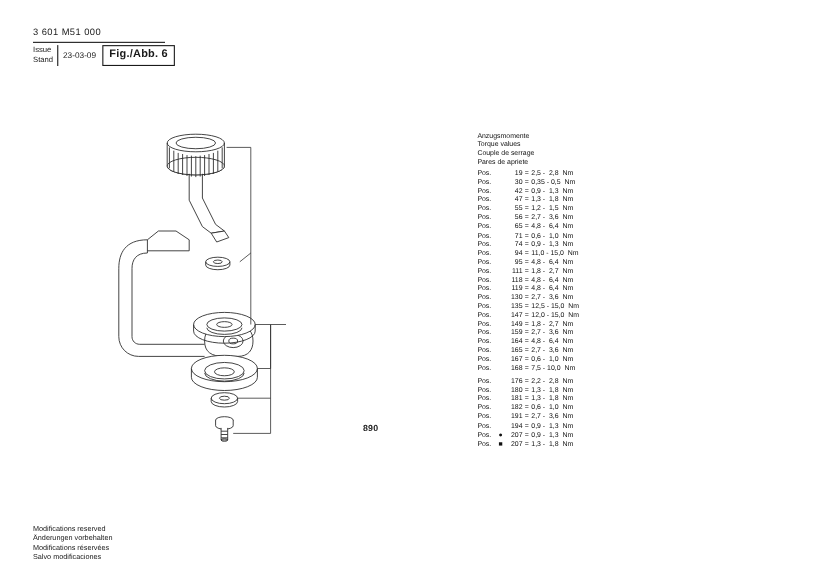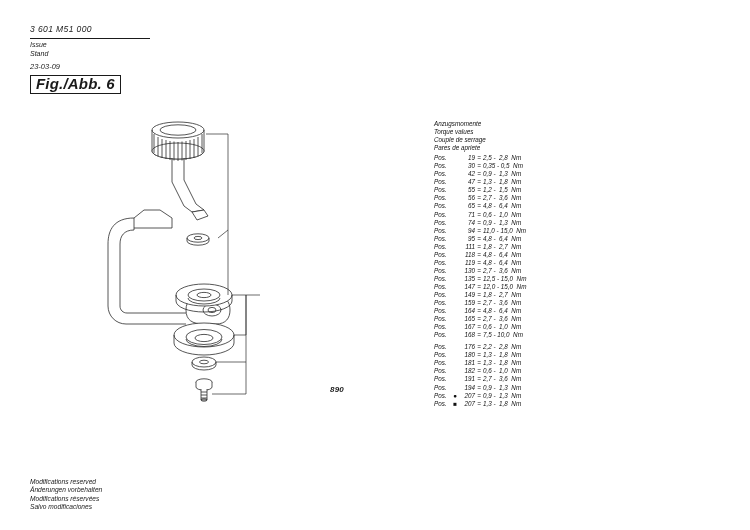--- a/index.html
+++ b/index.html
@@ -11,21 +11,21 @@
     height: 530px;
     background: #ffffff;
     font-family: "Liberation Sans", sans-serif;
     color: #1a1a1a;
     position: relative;
     overflow: hidden;
   }
   .page {
     position: absolute;
     left: 0; top: 0;
-    width: 750px; height: 530px; font-style: italic;
+    width: 750px; height: 530px;
   }
 
   
   .header {
     position: absolute;
     left: 30px;
     top: 24px;
     width: 300px;
   }
   .part-number {
@@ -34,44 +34,43 @@
     margin-bottom: 4px;
   }
   .hr-line {
     width: 120px;
     height: 1px;
     background: #1a1a1a;
     margin: 1px 0 2px 0;
   }
   .issue-row {
     display: flex;
-    align-items: flex-start;
+    align-items: center;
     margin-top: 2px;
-    flex-direction: column;
   }
   .issue-labels {
     font-size: 7px;
     line-height: 8.5px;
     padding-right: 4px;
   }
   .issue-sep {
     width: 1px;
     background: #1a1a1a;
     align-self: stretch;
     margin-right: 4px;
   }
   .issue-date {
     font-size: 7.5px;
     line-height: 17px;
     padding-right: 6px;
   }
   .fig-box {
     border: 1.4px solid #1a1a1a;
     padding: 1px 5px 2px 5px;
-    font-size: 15px;
+    font-size: 10px;
     font-weight: bold;
     line-height: 14px;
     letter-spacing: 0.2px;
   }
 
   
   .torque {
     position: absolute;
     left: 434px;
     top: 120px;

